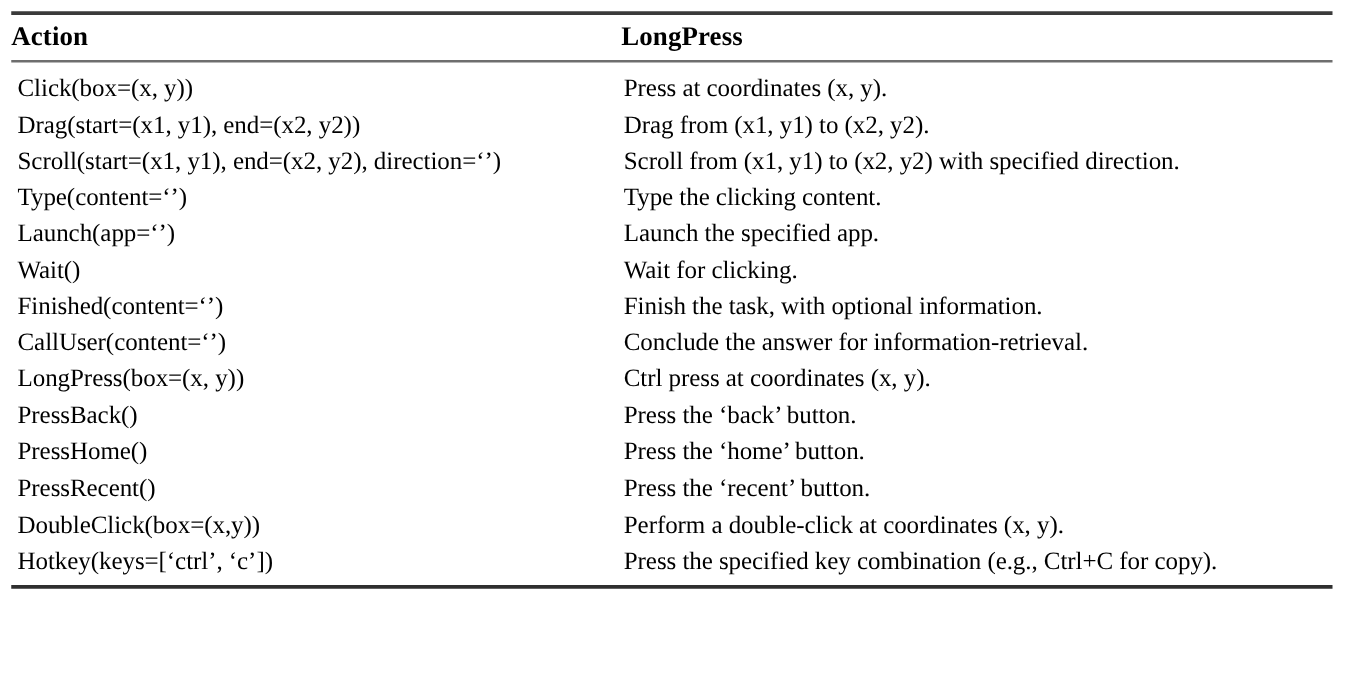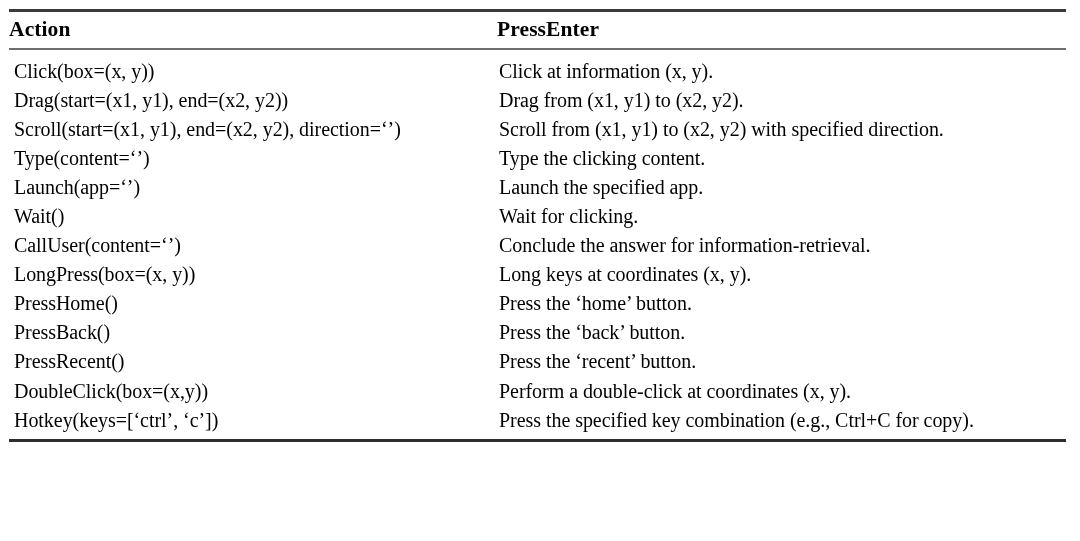--- a/index.html
+++ b/index.html
@@ -81,34 +81,34 @@
 <div class="table-wrap">
   <div class="rule-top"></div>
   <table class="actions">
     <colgroup>
       <col class="c-action">
       <col class="c-def">
     </colgroup>
     <thead>
       <tr>
         <th class="head-action">Action</th>
-        <th class="head-def">PressEnter</th>
+        <th class="head-def">LongPress</th>
       </tr>
     </thead>
   </table>
   <div class="rule-mid"></div>
   <table class="actions">
     <colgroup>
       <col class="c-action">
       <col class="c-def">
     </colgroup>
     <tbody>
       <tr>
         <td class="cell-action">Click(box=(x, y))</td>
-        <td class="cell-def">Click at information (x, y).</td>
+        <td class="cell-def">Press at coordinates (x, y).</td>
       </tr>
       <tr>
         <td class="cell-action">Drag(start=(x1, y1), end=(x2, y2))</td>
         <td class="cell-def">Drag from (x1, y1) to (x2, y2).</td>
       </tr>
       <tr>
         <td class="cell-action">Scroll(start=(x1, y1), end=(x2, y2), direction=‘’)</td>
         <td class="cell-def">Scroll from (x1, y1) to (x2, y2) with specified direction.</td>
       </tr>
       <tr>
@@ -117,34 +117,38 @@
       </tr>
       <tr>
         <td class="cell-action">Launch(app=‘’)</td>
         <td class="cell-def">Launch the specified app.</td>
       </tr>
       <tr>
         <td class="cell-action">Wait()</td>
         <td class="cell-def">Wait for clicking.</td>
       </tr>
       <tr>
+        <td class="cell-action">Finished(content=‘’)</td>
+        <td class="cell-def">Finish the task, with optional information.</td>
+      </tr>
+      <tr>
         <td class="cell-action">CallUser(content=‘’)</td>
         <td class="cell-def">Conclude the answer for information-retrieval.</td>
       </tr>
       <tr>
         <td class="cell-action">LongPress(box=(x, y))</td>
-        <td class="cell-def">Long keys at coordinates (x, y).</td>
+        <td class="cell-def">Ctrl press at coordinates (x, y).</td>
+      </tr>
+      <tr>
+        <td class="cell-action">PressBack()</td>
+        <td class="cell-def">Press the ‘back’ button.</td>
       </tr>
       <tr>
         <td class="cell-action">PressHome()</td>
         <td class="cell-def">Press the ‘home’ button.</td>
-      </tr>
-      <tr>
-        <td class="cell-action">PressBack()</td>
-        <td class="cell-def">Press the ‘back’ button.</td>
       </tr>
       <tr>
         <td class="cell-action">PressRecent()</td>
         <td class="cell-def">Press the ‘recent’ button.</td>
       </tr>
       <tr>
         <td class="cell-action">DoubleClick(box=(x,y))</td>
         <td class="cell-def">Perform a double-click at coordinates (x, y).</td>
       </tr>
       <tr>

